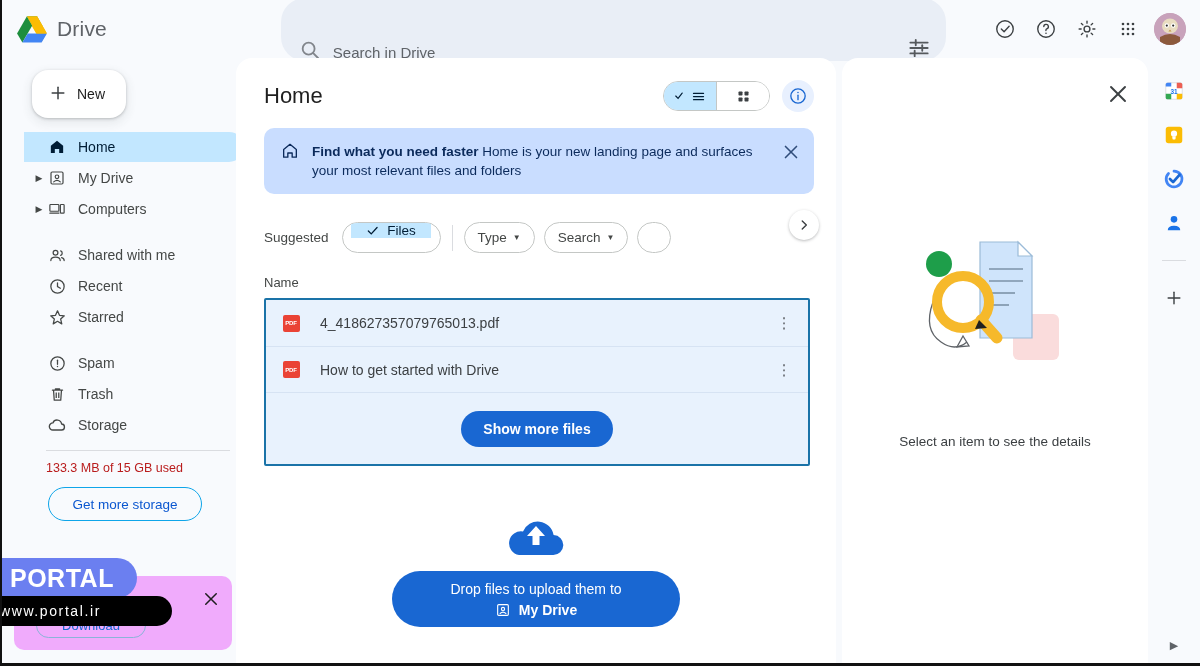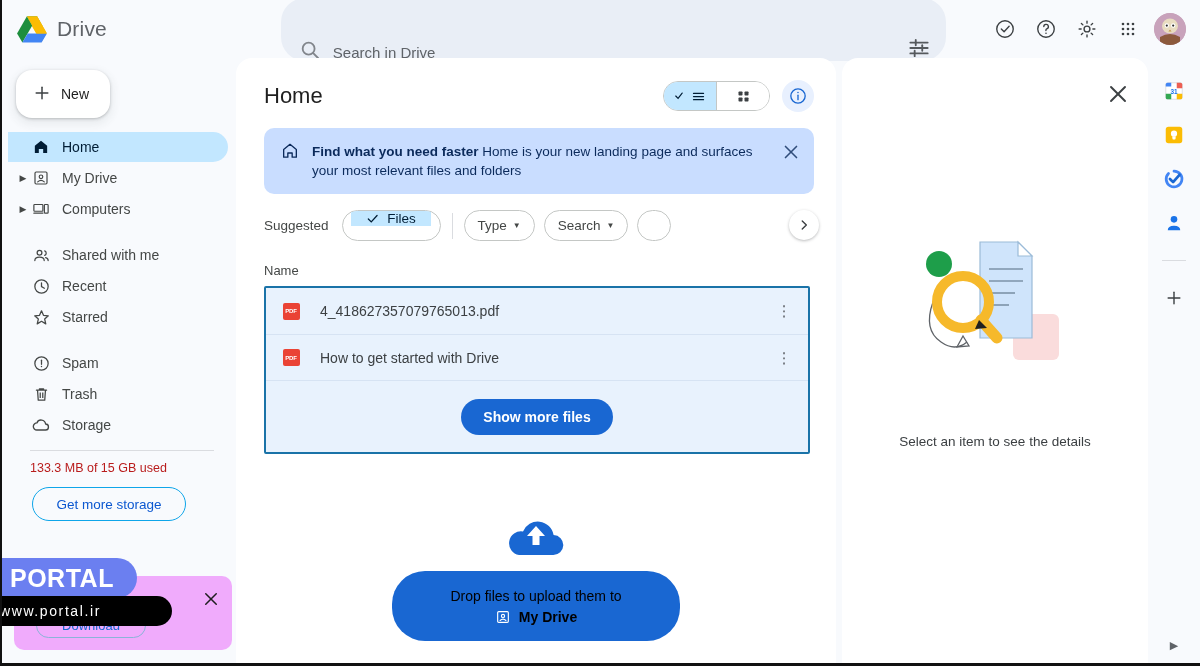--- a/index.html
+++ b/index.html
@@ -35,21 +35,21 @@
   .top-actions { margin-left: auto; display: flex; align-items: center; gap: 11px; padding-right: 14px; }
   .ticon { width: 30px; height: 30px; display: flex; align-items: center; justify-content: center;
            border-radius: 50%; cursor: pointer; }
   .avatar {
     width: 32px; height: 32px; border-radius: 50%; overflow: hidden;
     background: #c9a7bd; display: block; position: relative;
   }
 
   
   .sidebar {
-    position: absolute; top: 58px; left: 0; width: 236px; height: 608px;
+    position: absolute; top: 58px; left: 16px; width: 236px; height: 608px;
     background: #f8fafd; padding-top: 8px;
   }
   .new-btn {
     width: 94px; height: 48px; margin: 4px 0 14px 16px; background: #fff;
     border-radius: 16px; box-shadow: 0 1px 3px rgba(60,64,67,.3), 0 4px 8px 3px rgba(60,64,67,.07);
     display: flex; align-items: center; gap: 9px; padding-left: 16px; cursor: pointer;
     border: 0; font-family: "Liberation Sans", sans-serif;
   }
   .new-btn .lbl { font-size: 14px; color: #1f1f1f; font-weight: 500; }
 
@@ -90,21 +90,21 @@
               display: flex; align-items: center; justify-content: center; cursor: pointer; }
 
   .banner {
     margin: 16px 22px 0 28px; background: #c9ddff; border-radius: 10px;
     display: flex; align-items: flex-start; padding: 13px 12px 14px 16px; gap: 12px;
   }
   .banner-text { flex: 1; font-size: 13.5px; color: #0b2a5b; line-height: 19px; padding-top: 1px; }
   .banner-text b { font-weight: 700; }
   .banner-x { width: 22px; height: 22px; cursor: pointer; flex: 0 0 22px; opacity: .8; }
 
-  .chips { display: flex; align-items: center; gap: 9px; padding: 16px 0 0 28px; position: relative; }
+  .chips { display: flex; align-items: center; gap: 9px; padding: 28px 0 0 28px; position: relative; }
   .chips-label { font-size: 13.5px; color: #444746; padding-right: 4px; }
   .chip {
     height: 31px; border: 1px solid #c4c7c5; border-radius: 16px; display: flex;
     align-items: center; padding: 0 13px; gap: 6px; font-size: 13.5px; color: #444746;
     cursor: pointer; background: #fff; white-space: nowrap;
   }
   .chip.seg { padding: 0; border-radius: 16px; overflow: hidden; display: flex; flex-direction: column; }
   .seg-part { height: 29px; display: flex; align-items: center; gap: 7px; padding: 0 15px; }
   .seg-part.active { background: #c2e7ff; color: #001d35; }
   .seg-div { width: 1px; background: #c4c7c5; }
@@ -140,22 +140,22 @@
     background: #1967d2; color: #fff; border: 0; border-radius: 18px; height: 36px;
     padding: 0 22px; font-size: 14px; font-weight: 700; cursor: pointer;
     font-family: "Liberation Sans", sans-serif;
   }
 
   
   .dropzone { position: absolute; left: 0; top: 455px; width: 600px; display: flex;
               flex-direction: column; align-items: center; }
   .cloud-ico { width: 62px; height: 44px; }
   .drop-pill {
-    margin-top: 14px; width: 288px; height: 70px; background: #1967d2; border-radius: 33px;
-    color: #000000; display: flex; flex-direction: column; align-items: center; justify-content: center;
+    margin-top: 14px; width: 288px; height: 56px; background: #1967d2; border-radius: 33px;
+    color: #ffffff; display: flex; flex-direction: column; align-items: center; justify-content: center;
     gap: 5px; cursor: pointer;
   }
   .drop-l1 { font-size: 14px; }
   .drop-l2 { font-size: 14px; font-weight: 700; display: flex; align-items: center; gap: 8px; }
 
   
   .mscroll { position: absolute; right: 2px; top: 58px; width: 14px; height: 608px; }
   .mscroll .arrow { width: 14px; height: 14px; display: flex; align-items: center; justify-content: center;
                     color: #bdc1c6; font-size: 8px; cursor: pointer; }
   .mscroll .arrow.bot { position: absolute; bottom: 8px; }

